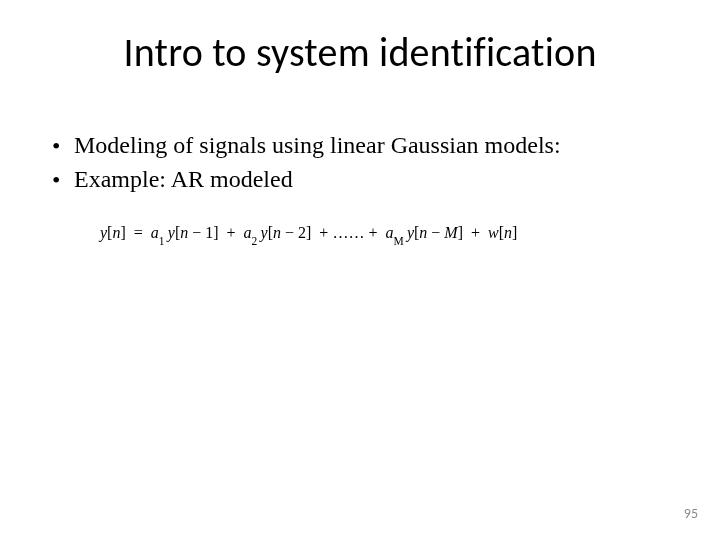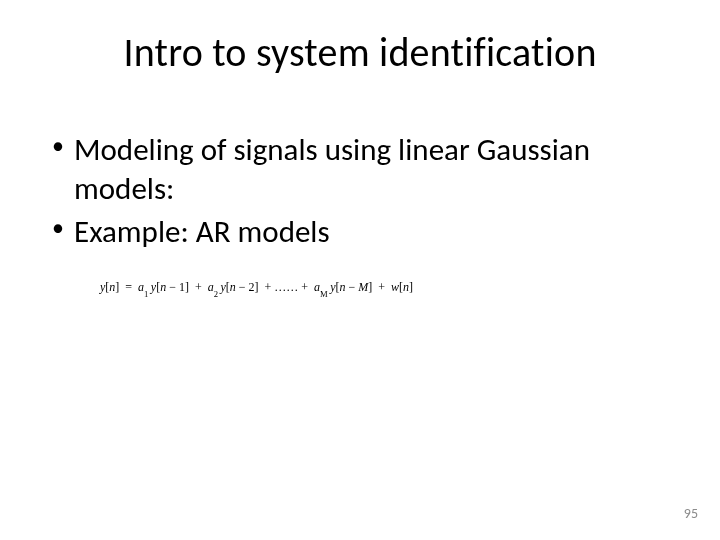--- a/index.html
+++ b/index.html
@@ -35,38 +35,39 @@
     right: 48px;
   }
   ul.bullets {
     list-style: none;
     margin: 0;
     padding: 0;
   }
   ul.bullets > li {
     position: relative;
     padding-left: 26px;
-    font-size: 31px;
+    font-size: 24px;
     line-height: 1.25;
     margin-bottom: 4px;
+    font-family: Liberation Serif, serif;
   }
   ul.bullets > li::before {
     content: "•";
     position: absolute;
     left: 4px;
     top: 0;
     font-size: 24px;
     line-height: 1.35;
   }
   .equation-block {
     margin-top: 30px;
     margin-bottom: 44px;
     padding-left: 52px;
     font-family: "Times New Roman", Times, serif;
-    font-size: 12px;
+    font-size: 16px;
     font-style: italic;
     white-space: nowrap;
   }
   .equation-block .rm { font-style: normal; }
   .equation-block sub {
     font-size: 0.72em;
     font-style: normal;
     position: relative;
     top: 0.25em;
   }
@@ -82,21 +83,21 @@
 <body>
 
 <div class="slide">
 
   <div class="title">Intro to system identification</div>
 
   <div class="body">
 
     <ul class="bullets">
       <li>Modeling of signals using linear Gaussian models:</li>
-      <li>Example: AR models</li>
+      <li>Example: AR modeled</li>
     </ul>
 
     <div class="equation-block">
       <span>y</span><span class="rm">[</span><span>n</span><span class="rm">]</span>
       <span class="rm">&nbsp;=&nbsp;</span>
       <span>a</span><sub>1</sub> <span>y</span><span class="rm">[</span><span>n</span>&nbsp;<span class="rm">−</span>&nbsp;<span class="rm">1</span><span class="rm">]</span>
       <span class="rm">&nbsp;+&nbsp;</span>
       <span>a</span><sub>2</sub> <span>y</span><span class="rm">[</span><span>n</span>&nbsp;<span class="rm">−</span>&nbsp;<span class="rm">2</span><span class="rm">]</span>
       <span class="rm">&nbsp;+&nbsp;</span><span class="rm">……</span><span class="rm">&nbsp;+&nbsp;</span>
       <span>a</span><sub>M</sub> <span>y</span><span class="rm">[</span><span>n</span>&nbsp;<span class="rm">−</span>&nbsp;<span>M</span><span class="rm">]</span>

